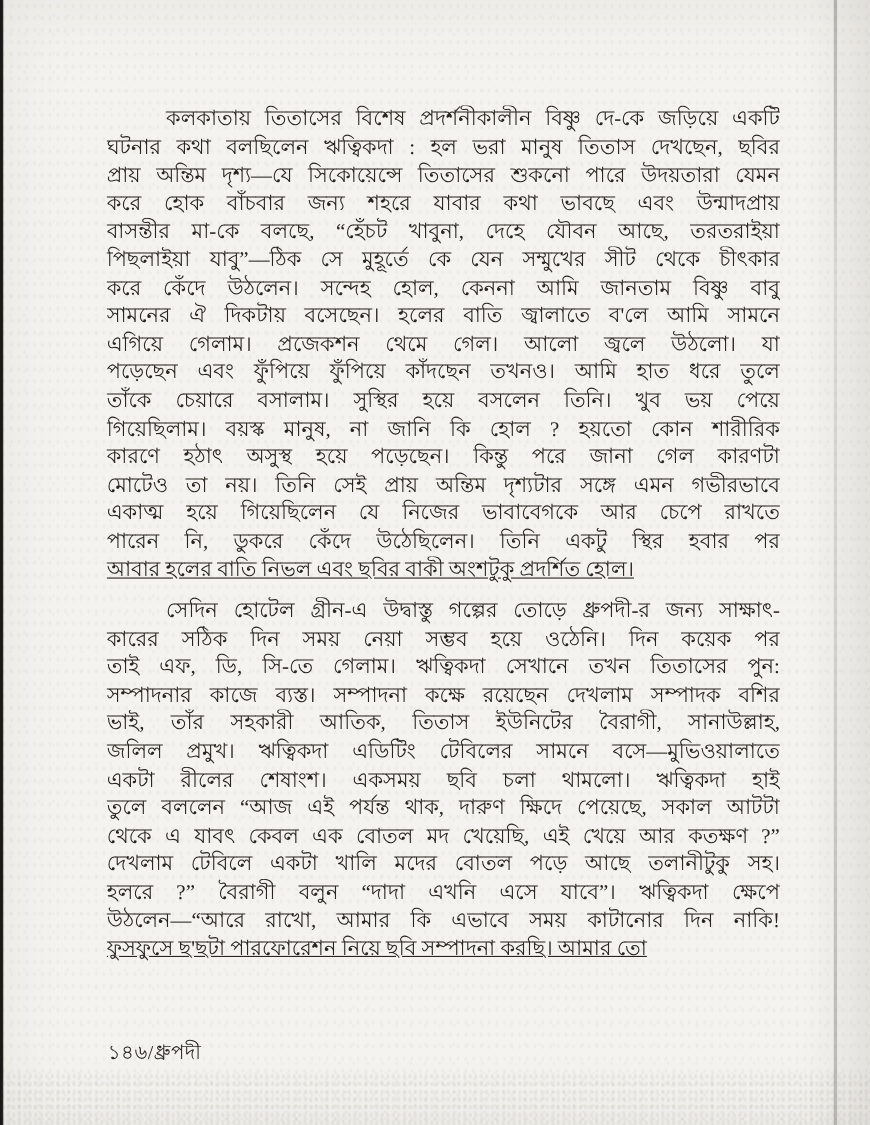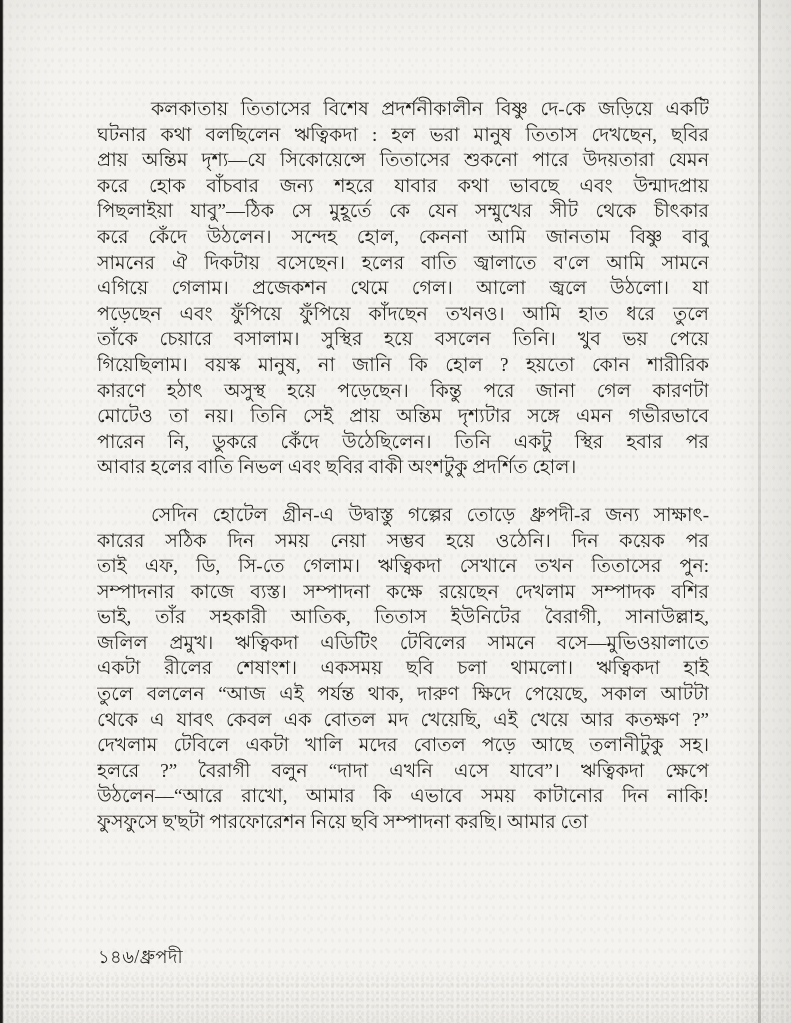--- a/index.html
+++ b/index.html
@@ -53,29 +53,29 @@
   .text-block {
     position: absolute;
     left: 97px; top: 96px;
     width: 612px;
     color: #28251f;
     font-size: 19px;
     line-height: 25.6px;
     text-rendering: optimizeLegibility;
   }
   .para { margin: 0; }
-  .para + .para { margin-top: 22px; }
+  .para + .para { margin-top: 12px; }
   .line {
     height: 25.6px;
     overflow: hidden;
     text-align: justify;
     text-align-last: justify;
   }
   .line.first { text-indent: 54px; }
-  .line.last { text-align-last: left; }
+  .line.last { text-align-last: left; text-decoration: underline; }
   .footer {
     position: absolute;
     left: 98px; top: 943px;
     font-size: 18px;
     color: #2b2823;
     letter-spacing: 0.4px;
   }
 </style>
 </head>
 <body>
@@ -85,29 +85,31 @@
   <div class="right-shade"></div>
   <div class="crease-right"></div>
   <div class="bottom-mottle"></div>
 
   <main class="text-block" id="text-block">
       <div class="para">
         <div class="line first">কলকাতায় তিতাসের বিশেষ প্রদর্শনীকালীন বিষ্ণু দে-কে জড়িয়ে একটি</div>
         <div class="line">ঘটনার কথা বলছিলেন ঋত্বিকদা :  হল ভরা মানুষ তিতাস দেখছেন, ছবির</div>
         <div class="line">প্রায় অন্তিম দৃশ্য—যে সিকোয়েন্সে তিতাসের শুকনো পারে উদয়তারা যেমন</div>
         <div class="line">করে হোক বাঁচবার জন্য শহরে যাবার কথা ভাবছে এবং উন্মাদপ্রায়</div>
+        <div class="line">বাসন্তীর মা-কে বলছে, “হেঁচট খাবুনা, দেহে যৌবন আছে, তরতরাইয়া</div>
         <div class="line">পিছলাইয়া যাবু”—ঠিক সে মুহূর্তে কে যেন সম্মুখের সীট থেকে চীৎকার</div>
         <div class="line">করে কেঁদে উঠলেন।  সন্দেহ হোল, কেননা আমি জানতাম বিষ্ণু বাবু</div>
         <div class="line">সামনের ঐ দিকটায় বসেছেন।  হলের বাতি জ্বালাতে ব'লে আমি সামনে</div>
         <div class="line">এগিয়ে গেলাম।  প্রজেকশন থেমে গেল।  আলো জ্বলে উঠলো।  যা</div>
         <div class="line">পড়েছেন এবং ফুঁপিয়ে ফুঁপিয়ে কাঁদছেন তখনও।  আমি হাত ধরে তুলে</div>
         <div class="line">তাঁকে চেয়ারে বসালাম।  সুস্থির হয়ে বসলেন তিনি।  খুব ভয় পেয়ে</div>
         <div class="line">গিয়েছিলাম।  বয়স্ক মানুষ, না জানি কি হোল ?  হয়তো কোন শারীরিক</div>
         <div class="line">কারণে হঠাৎ অসুস্থ হয়ে পড়েছেন।  কিন্তু পরে জানা গেল কারণটা</div>
         <div class="line">মোটেও তা নয়।  তিনি সেই প্রায় অন্তিম দৃশ্যটার সঙ্গে এমন গভীরভাবে</div>
+        <div class="line">একাত্ম হয়ে গিয়েছিলেন যে  নিজের ভাবাবেগকে আর চেপে রাখতে</div>
         <div class="line">পারেন নি, ডুকরে কেঁদে উঠেছিলেন।  তিনি একটু স্থির হবার পর</div>
         <div class="line last">আবার হলের বাতি নিভল এবং ছবির বাকী অংশটুকু প্রদর্শিত হোল।</div>
       </div>
       <div class="para">
         <div class="line first">সেদিন হোটেল গ্রীন-এ উদ্বাস্তু গল্পের তোড়ে ধ্রুপদী-র জন্য সাক্ষাৎ-</div>
         <div class="line">কারের সঠিক দিন সময় নেয়া সম্ভব হয়ে ওঠেনি।  দিন কয়েক পর</div>
         <div class="line">তাই এফ, ডি, সি-তে গেলাম।  ঋত্বিকদা সেখানে তখন তিতাসের পুন:</div>
         <div class="line">সম্পাদনার কাজে ব্যস্ত।  সম্পাদনা কক্ষে রয়েছেন দেখলাম সম্পাদক বশির</div>
         <div class="line">ভাই, তাঁর সহকারী আতিক, তিতাস ইউনিটের বৈরাগী, সানাউল্লাহ,</div>
         <div class="line">জলিল প্রমুখ।  ঋত্বিকদা এডিটিং টেবিলের সামনে বসে—মুভিওয়ালাতে</div>

